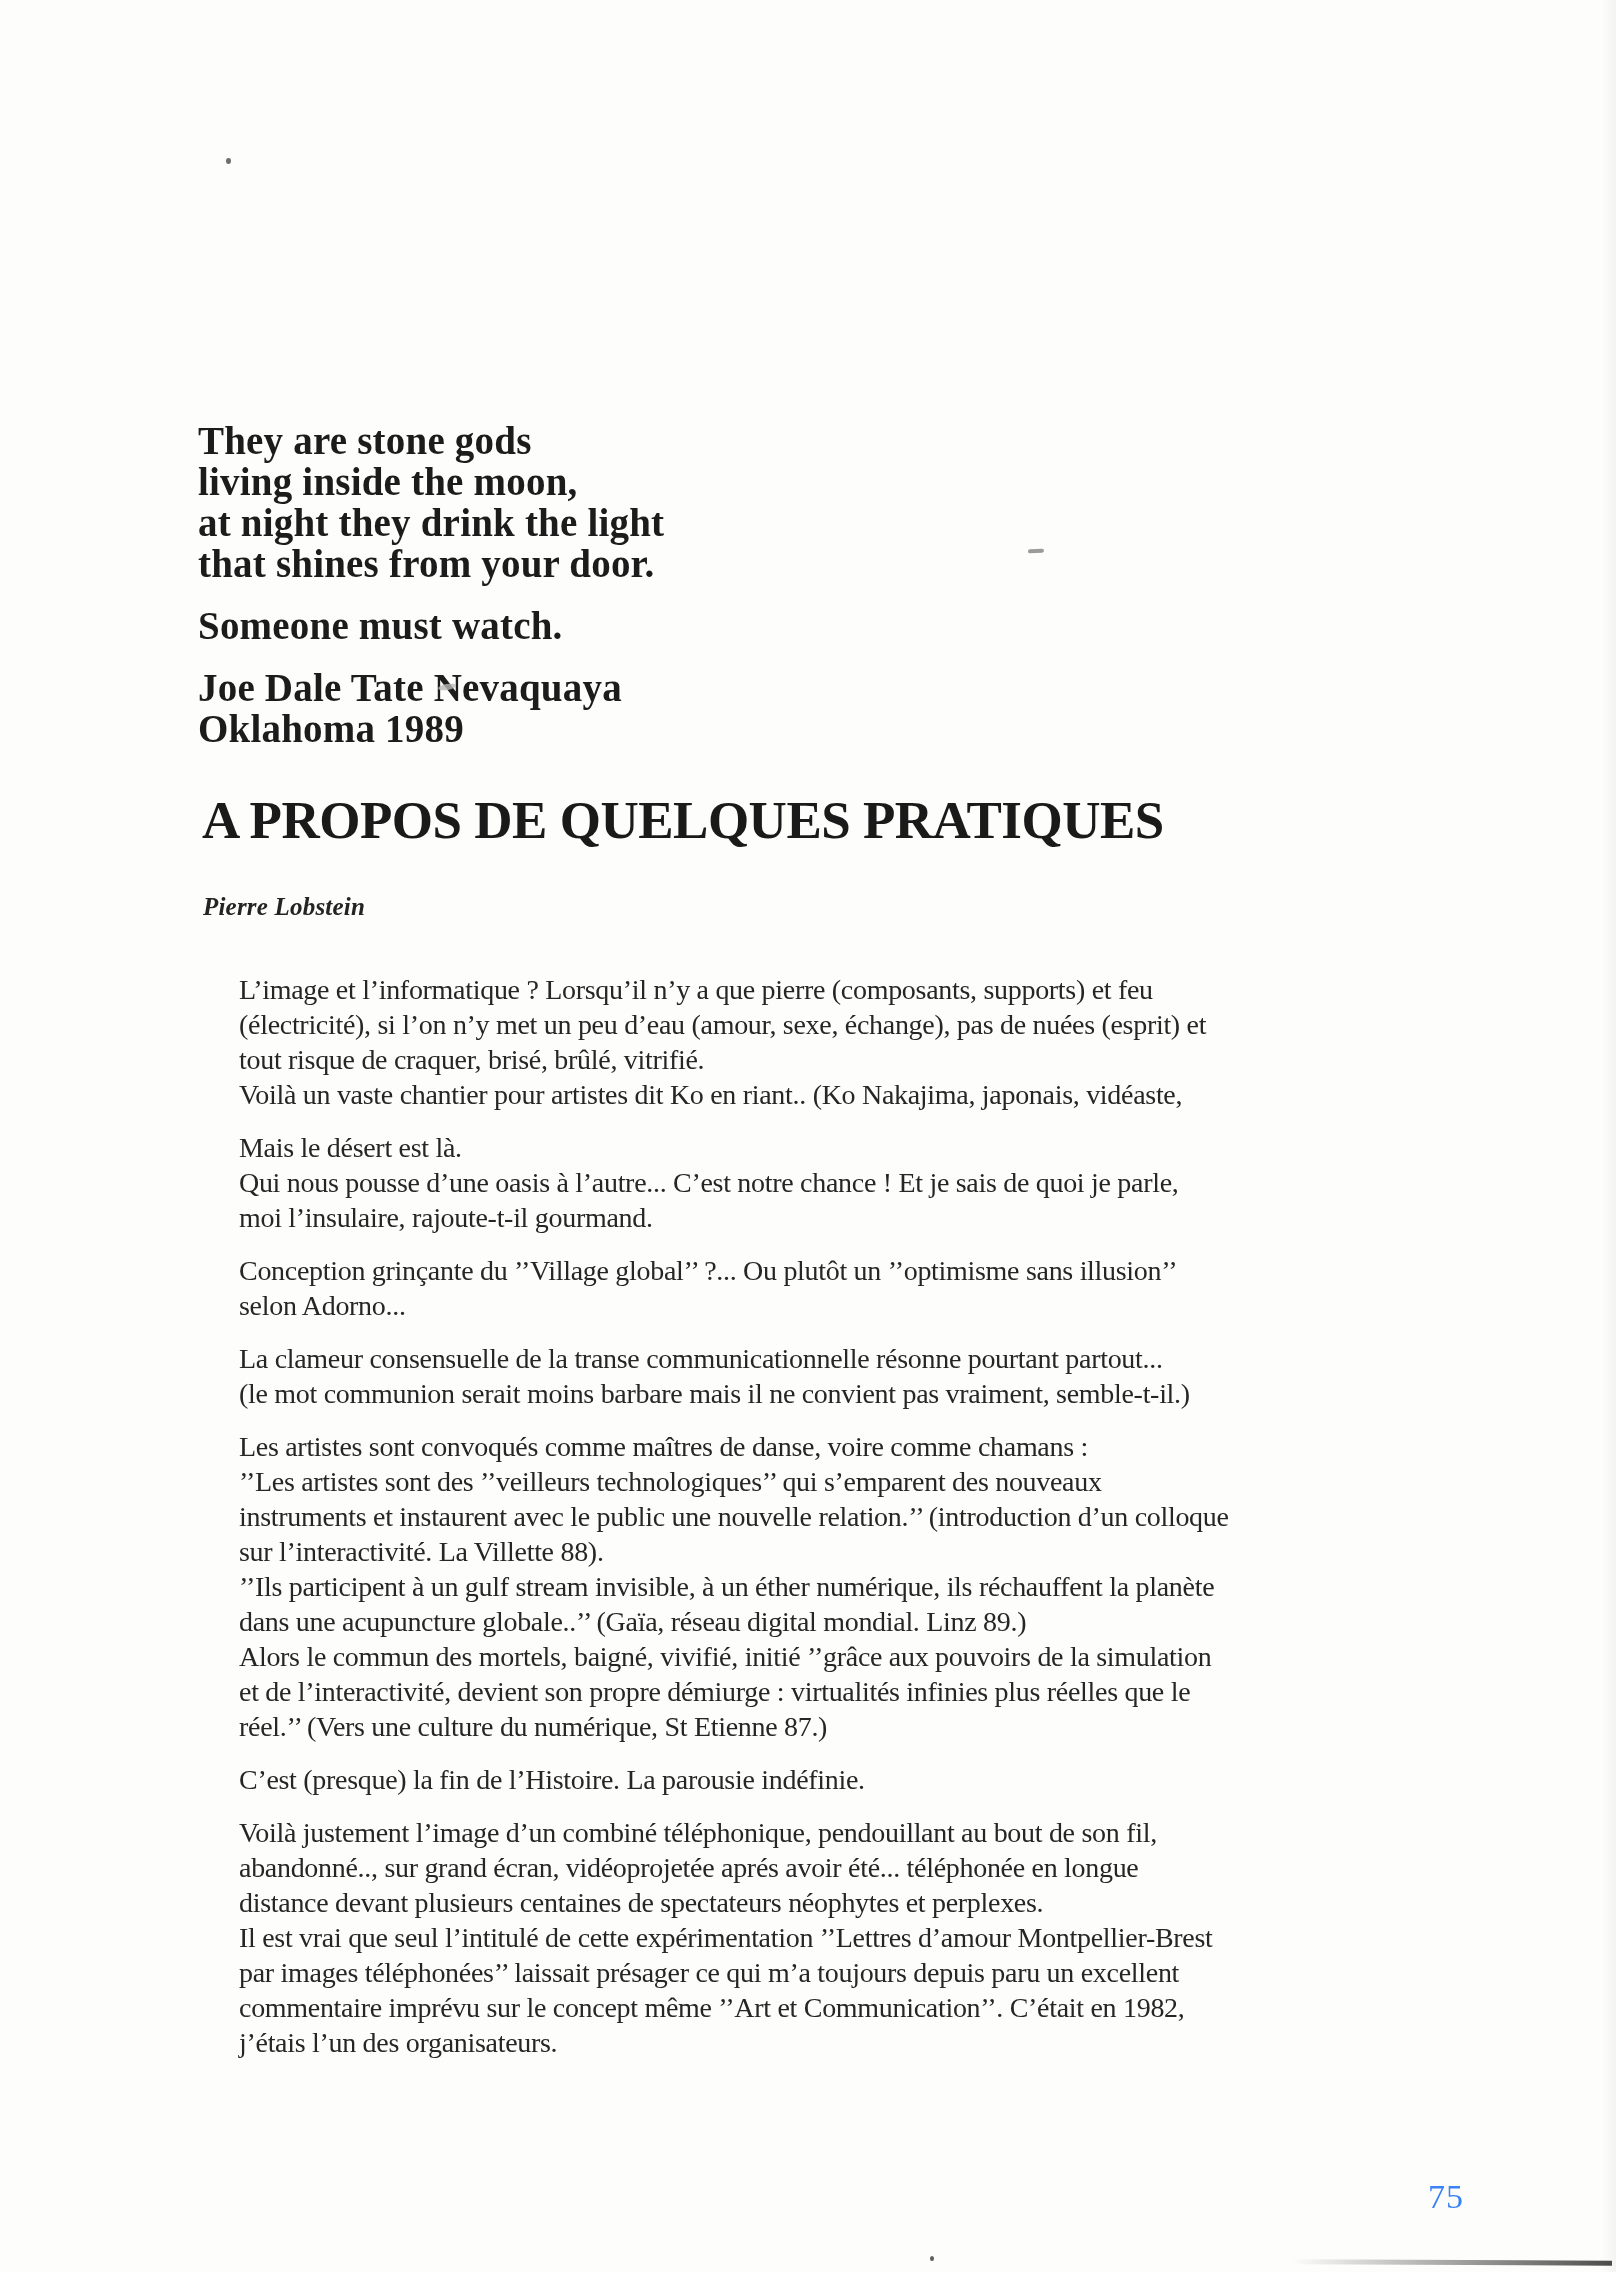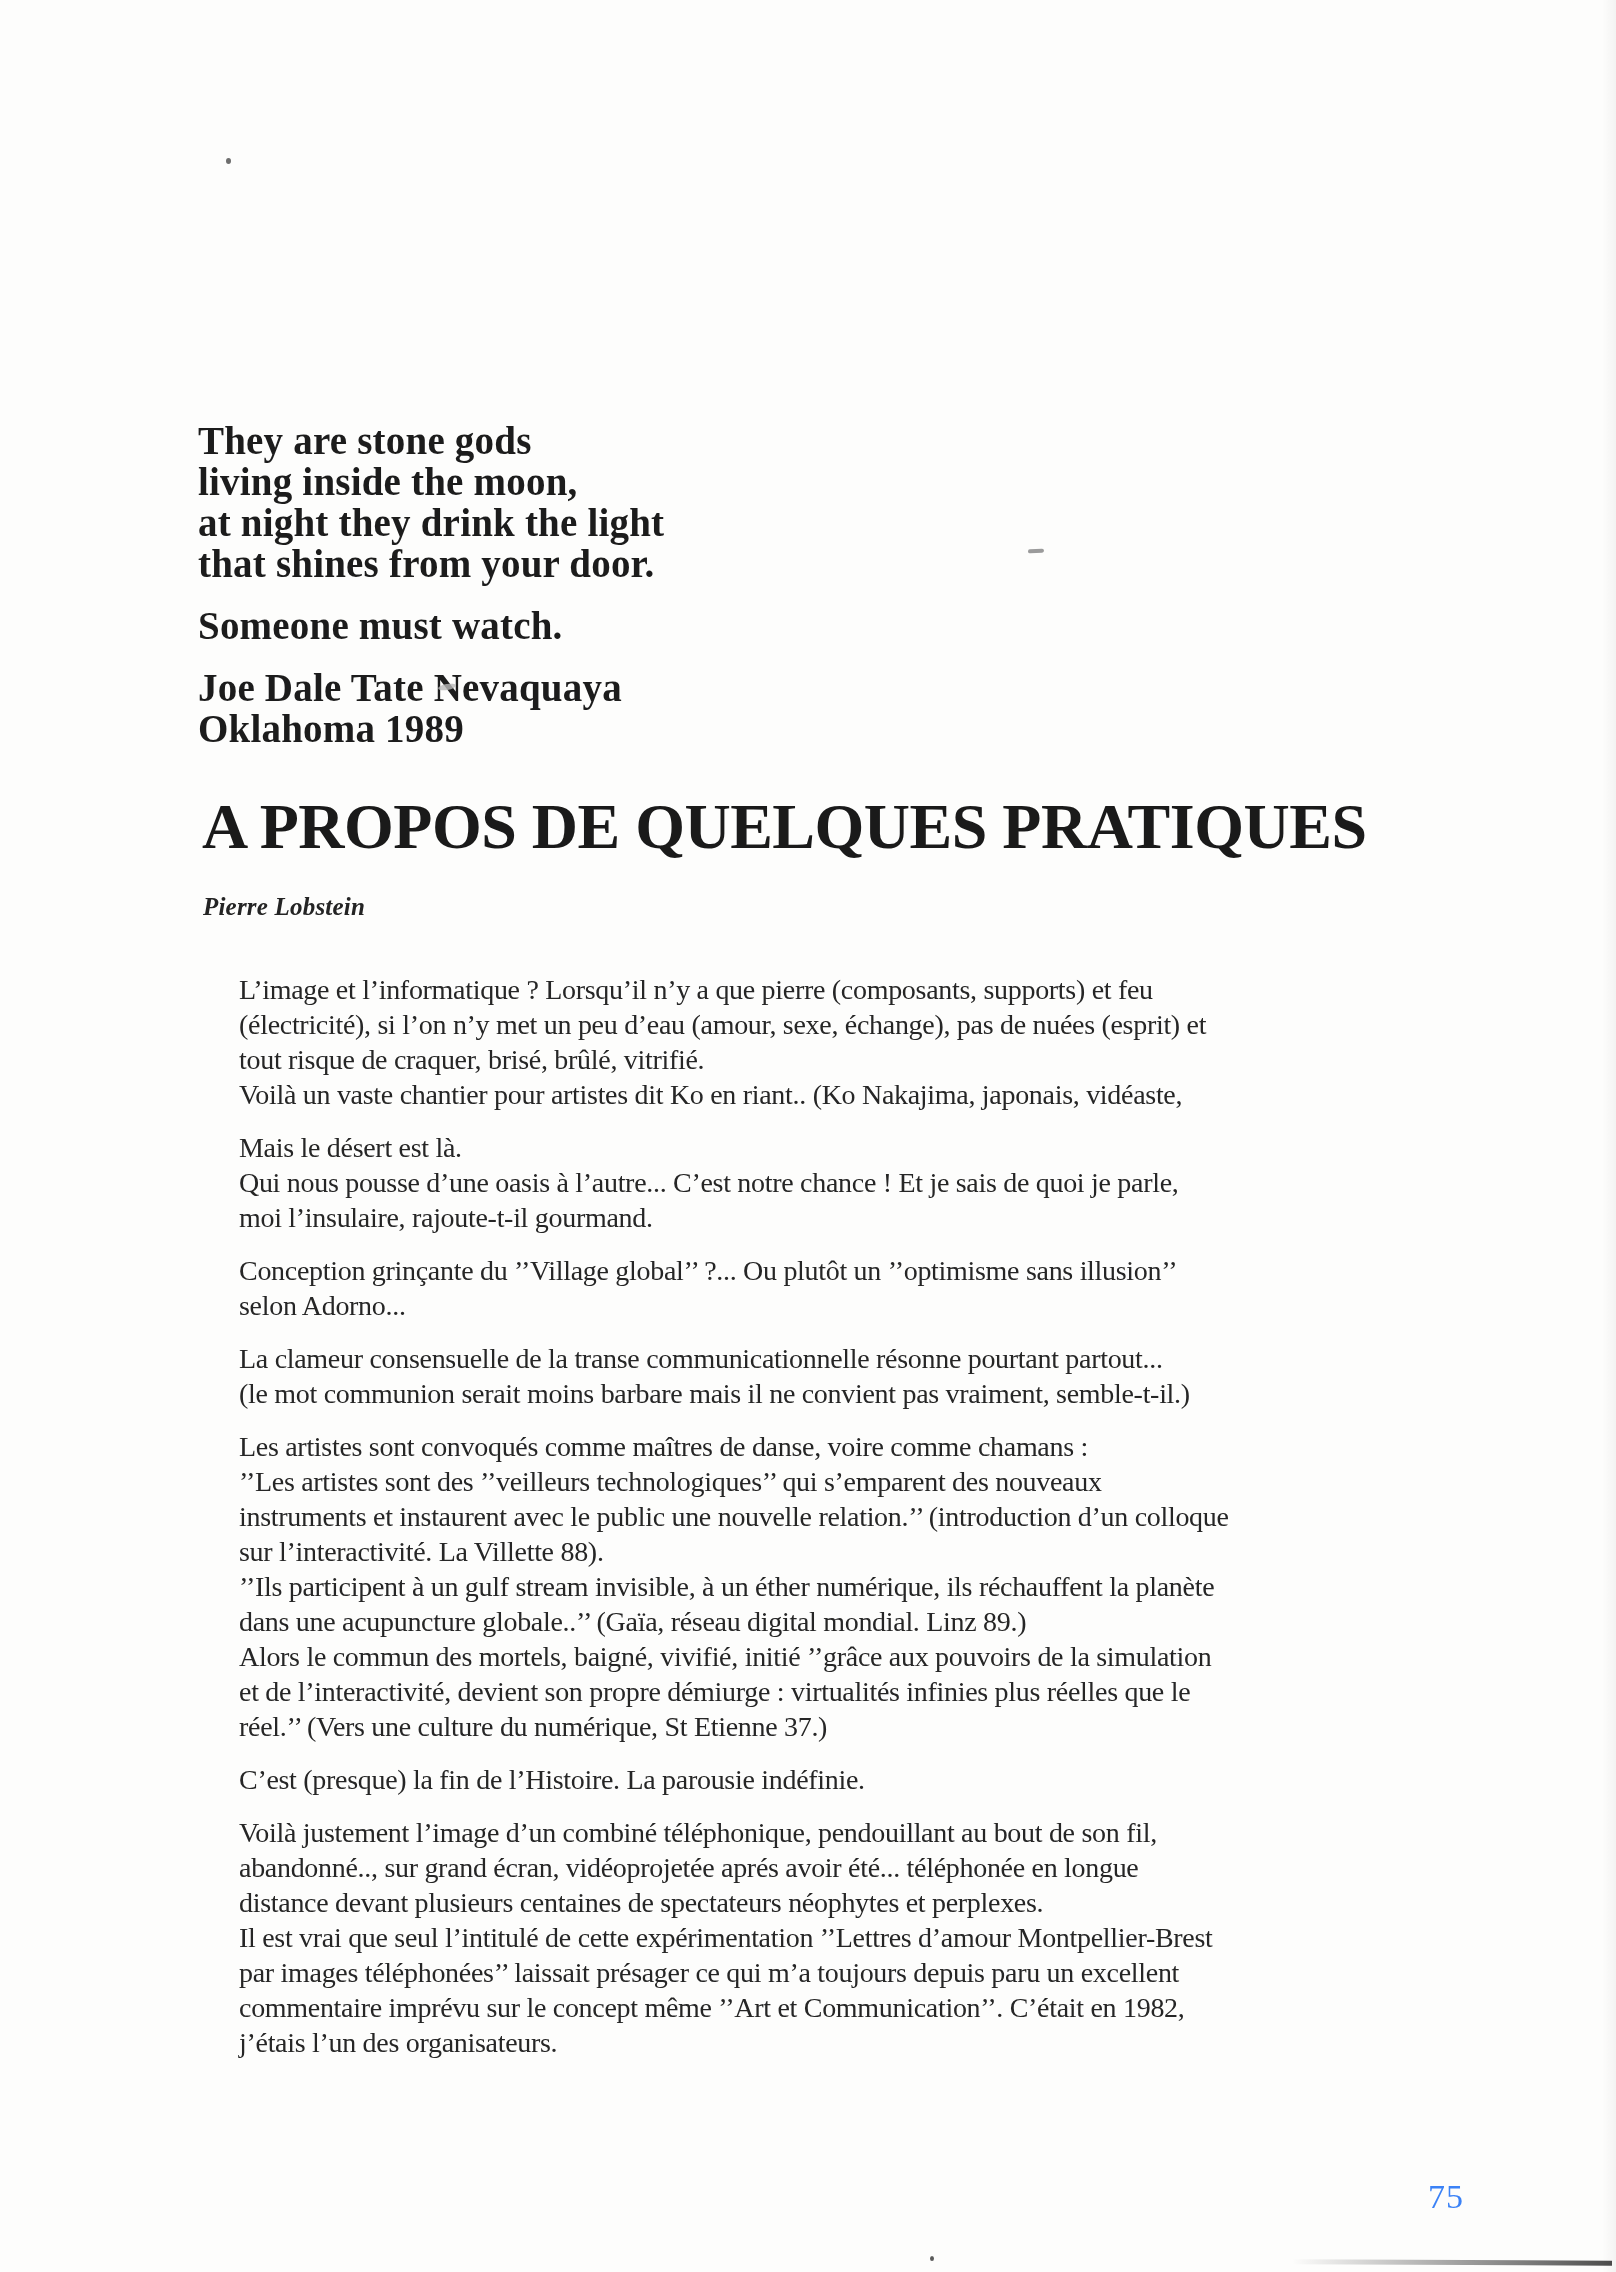--- a/index.html
+++ b/index.html
@@ -19,21 +19,21 @@
     font-weight:bold; font-size:39px; line-height:41px;
     letter-spacing:0.2px; color:#1c1c1c;
   }
   .stanza { margin:0; }
   .stanza + .stanza { margin-top:21px; }
   .poem-line { white-space:nowrap; }
 
   
   .heading {
     position:absolute; left:202px; top:790px; margin:0;
-    font-size:64px; font-weight:bold; letter-spacing:-0.5px;
+    font-size:53px; font-weight:bold; letter-spacing:-0.5px;
     color:#1a1a1a; white-space:nowrap;
   }
 
   
   .author {
     position:absolute; left:203px; top:893px;
     font-size:25px; font-weight:bold; font-style:italic;
     color:#242424; letter-spacing:0.2px;
   }
 
@@ -115,21 +115,21 @@
       </div>
     <div class="para">
         <div class="body-line">Les artistes sont convoqués comme maîtres de danse, voire comme chamans :</div>
         <div class="body-line">’’Les artistes sont des ’’veilleurs technologiques’’ qui s’emparent des nouveaux</div>
         <div class="body-line">instruments et instaurent avec le public une nouvelle relation.’’ (introduction d’un colloque</div>
         <div class="body-line">sur l’interactivité. La Villette 88).</div>
         <div class="body-line">’’Ils participent à un gulf stream invisible, à un éther numérique, ils réchauffent la planète</div>
         <div class="body-line">dans une acupuncture globale..’’ (Gaïa, réseau digital mondial. Linz 89.)</div>
         <div class="body-line">Alors le commun des mortels, baigné, vivifié, initié ’’grâce aux pouvoirs de la simulation</div>
         <div class="body-line">et de l’interactivité, devient son propre démiurge : virtualités infinies plus réelles que le</div>
-        <div class="body-line">réel.’’ (Vers une culture du numérique, St Etienne 37.)</div>
+        <div class="body-line">réel.’’ (Vers une culture du numérique, St Etienne 87.)</div>
       </div>
     <div class="para">
         <div class="body-line">C’est (presque) la fin de l’Histoire. La parousie indéfinie.</div>
       </div>
     <div class="para">
         <div class="body-line">Voilà justement l’image d’un combiné téléphonique, pendouillant au bout de son fil,</div>
         <div class="body-line">abandonné.., sur grand écran, vidéoprojetée aprés avoir été... téléphonée en longue</div>
         <div class="body-line">distance devant plusieurs centaines de spectateurs néophytes et perplexes.</div>
         <div class="body-line">Il est vrai que seul l’intitulé de cette expérimentation ’’Lettres d’amour Montpellier-Brest</div>
         <div class="body-line">par images téléphonées’’ laissait présager ce qui m’a toujours depuis paru un excellent</div>

